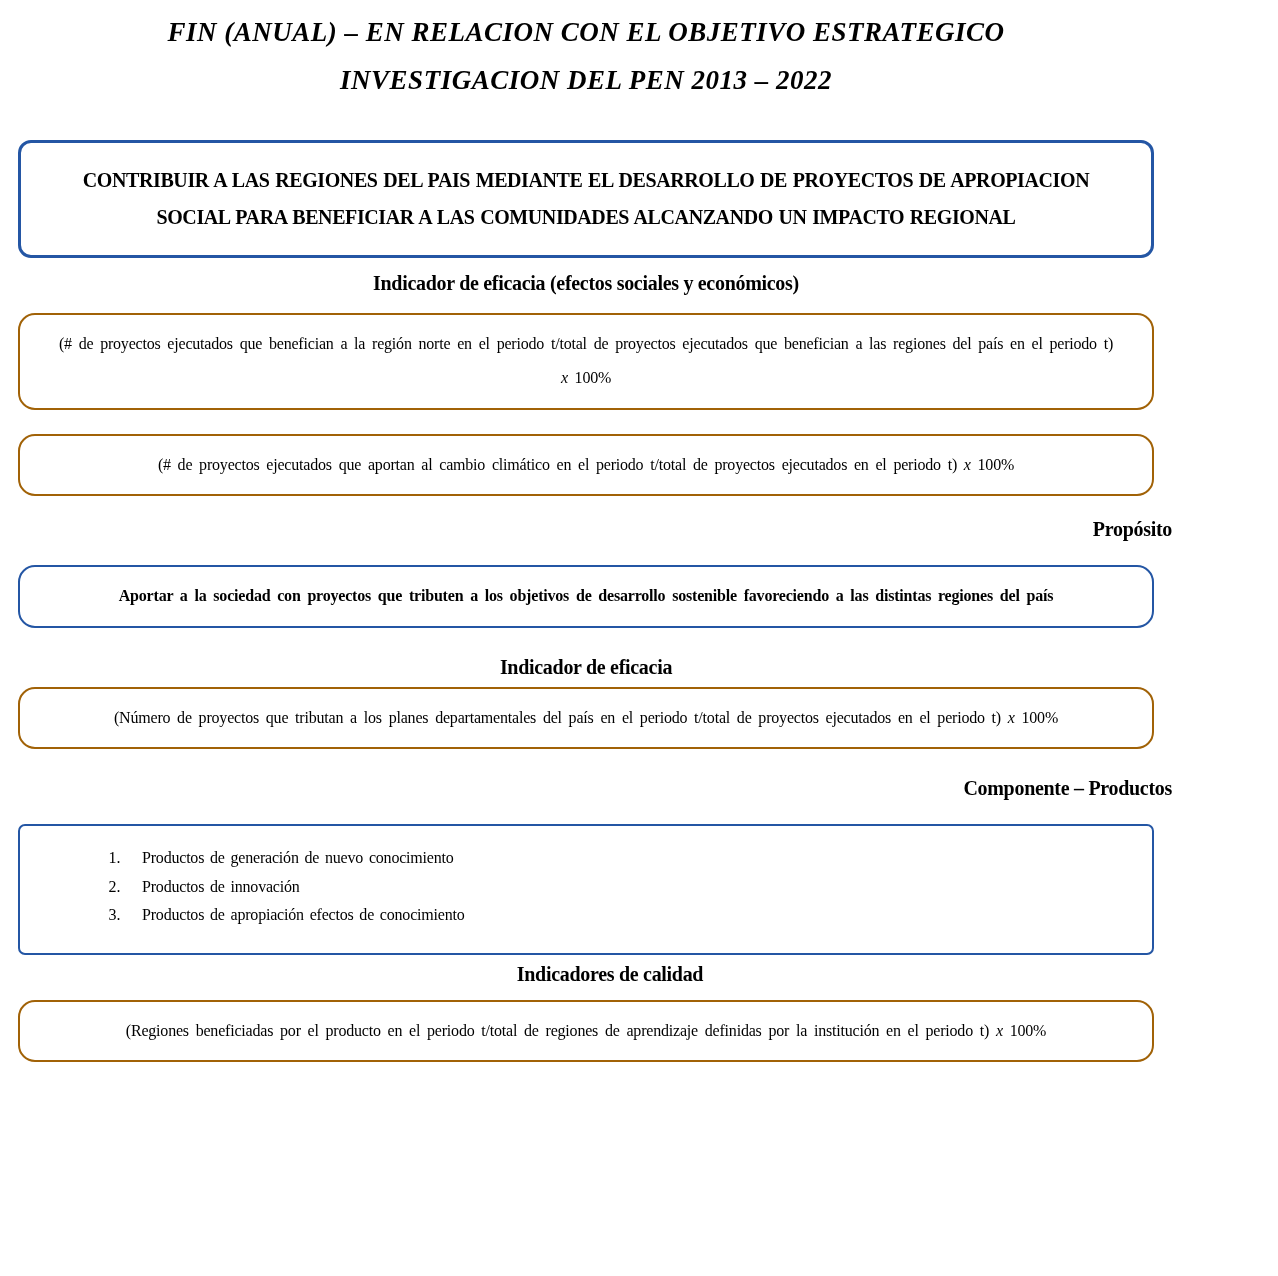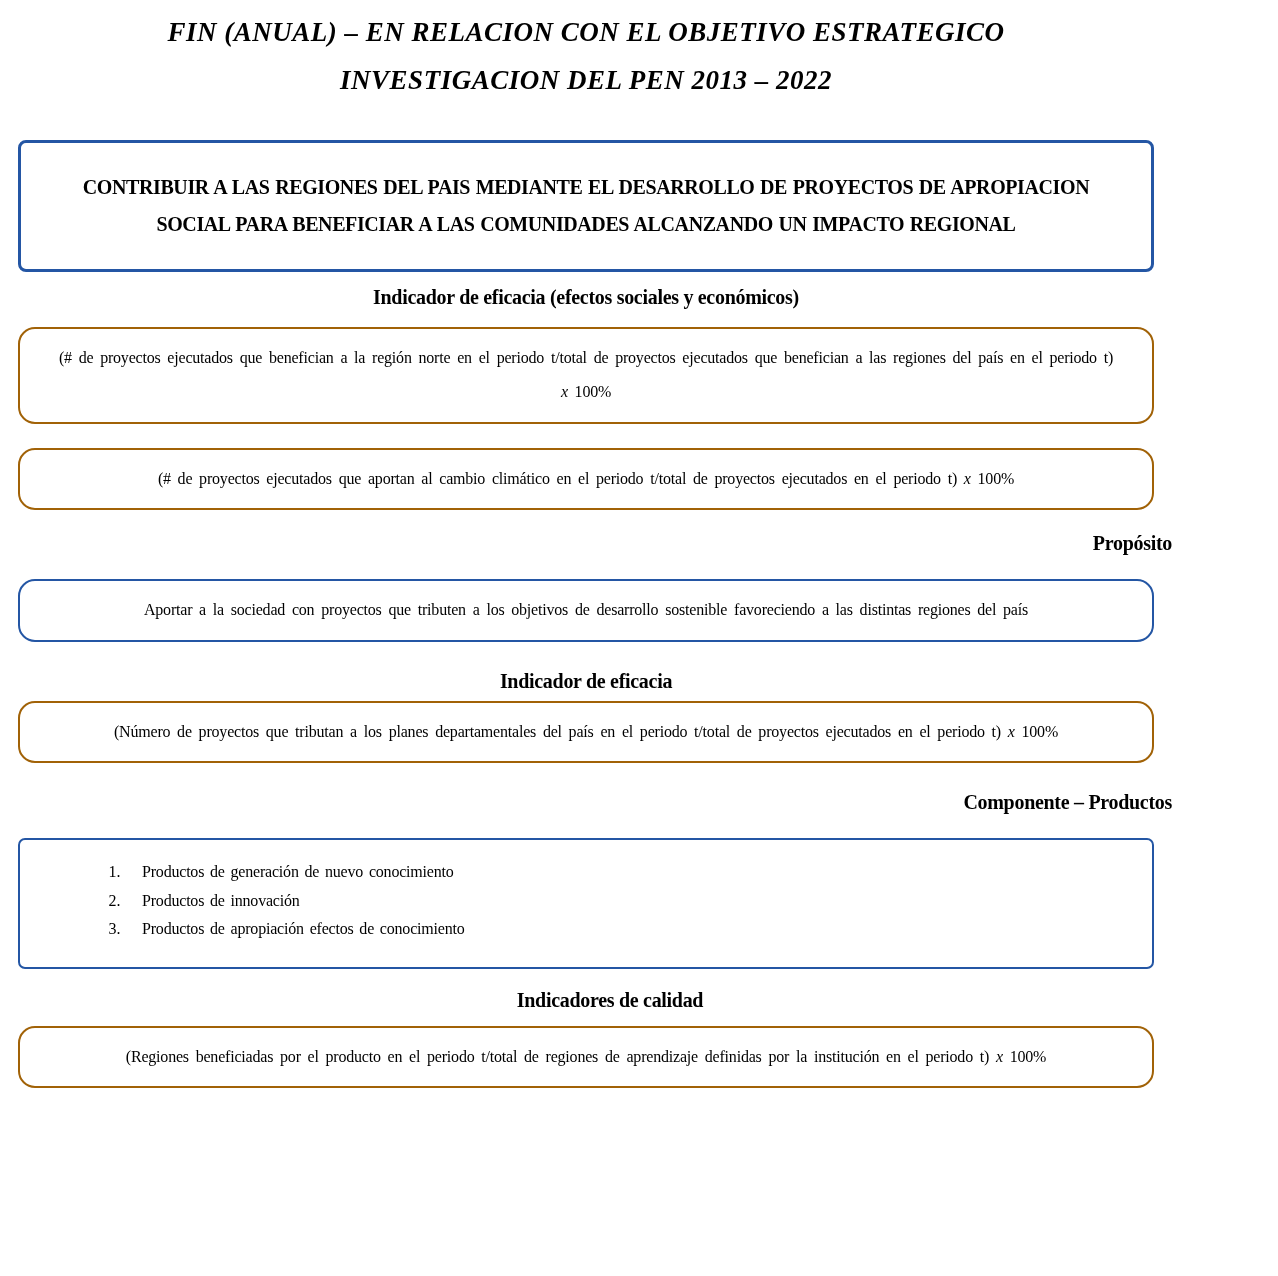--- a/index.html
+++ b/index.html
@@ -33,44 +33,44 @@
     text-align: center;
     font-size: 20px;
     font-weight: bold;
     margin: 14px 0 18px 0;
     letter-spacing: -0.3px;
   }
   .mt-lg { margin-top: 22px; }
   .mt-xl { margin-top: 28px; }
   .mb-sm { margin-bottom: 8px; }
   .mb-lg { margin-bottom: 24px; text-align: right; }
-  .mt-sm { margin-top: 20px; padding-left: 48px; }
+  .mt-sm { margin-top: 8px; padding-left: 48px; }
   .mb-md { margin-bottom: 14px; }
   
   .box {
     box-sizing: border-box;
     margin: 0 18px 24px 18px;
     border: 2px solid #a16207;
     border-radius: 17px;
     padding: 12px 34px;
     font-size: 16px;
     line-height: 2.15;
     text-align: center;
     word-spacing: 3px;
     letter-spacing: -0.2px;
     background: #ffffff;
   }
   .box.blue { border-color: #2456a4; }
   .box.fin {
     border-width: 3px;
-    border-radius: 8px;
+    border-radius: 13px;
     font-weight: bold;
     font-size: 20px;
     line-height: 1.85;
-    padding: 26px 60px;
+    padding: 19px 60px;
     letter-spacing: -0.4px;
     word-spacing: 1px;
     margin-top: 36px;
     margin-bottom: 0;
   }
   .box.last { margin-bottom: 8px; }
   .box.no-mb { margin-bottom: 0; }
   
   .box.list-box {
     text-align: left;
@@ -102,21 +102,21 @@
   <div class="box blue fin" style="border-color: rgb(36, 86, 164);">CONTRIBUIR A LAS REGIONES DEL PAIS MEDIANTE EL DESARROLLO DE PROYECTOS DE APROPIACION SOCIAL PARA BENEFICIAR A LAS COMUNIDADES ALCANZANDO UN IMPACTO REGIONAL</div>
 
   <div class="section-heading">Indicador de eficacia (efectos sociales y económicos)</div>
 
   <div class="box">(# de proyectos ejecutados que benefician a la región norte en el periodo t/total de proyectos ejecutados que benefician a las regiones del país en el periodo t) <i>x</i> 100%</div>
 
   <div class="box no-mb">(# de proyectos ejecutados que aportan al cambio climático en el periodo t/total de proyectos ejecutados en el periodo t) <i>x</i> 100%</div>
 
   <div class="section-heading mt-lg mb-lg">Propósito</div>
 
-  <div class="box blue no-mb" style="border-color: rgb(36, 86, 164);">Aportar a la sociedad con proyectos que tributen a los objetivos de desarrollo sostenible favoreciendo a las distintas regiones del país</div>
+  <div class="box blue no-mb" style="border-color: rgb(36, 86, 164); font-weight: bold;">Aportar a la sociedad con proyectos que tributen a los objetivos de desarrollo sostenible favoreciendo a las distintas regiones del país</div>
 
   <div class="section-heading mt-xl mb-sm">Indicador de eficacia</div>
 
   <div class="box no-mb">(Número de proyectos que tributan a los planes departamentales del país en el periodo t/total de proyectos ejecutados en el periodo t) <i>x</i> 100%</div>
 
   <div class="section-heading mt-xl mb-lg">Componente – Productos</div>
 
   <div class="box blue list-box no-mb" style="border-color: rgb(36, 86, 164);">
     <ol>
       <li>Productos de generación de nuevo conocimiento</li>

